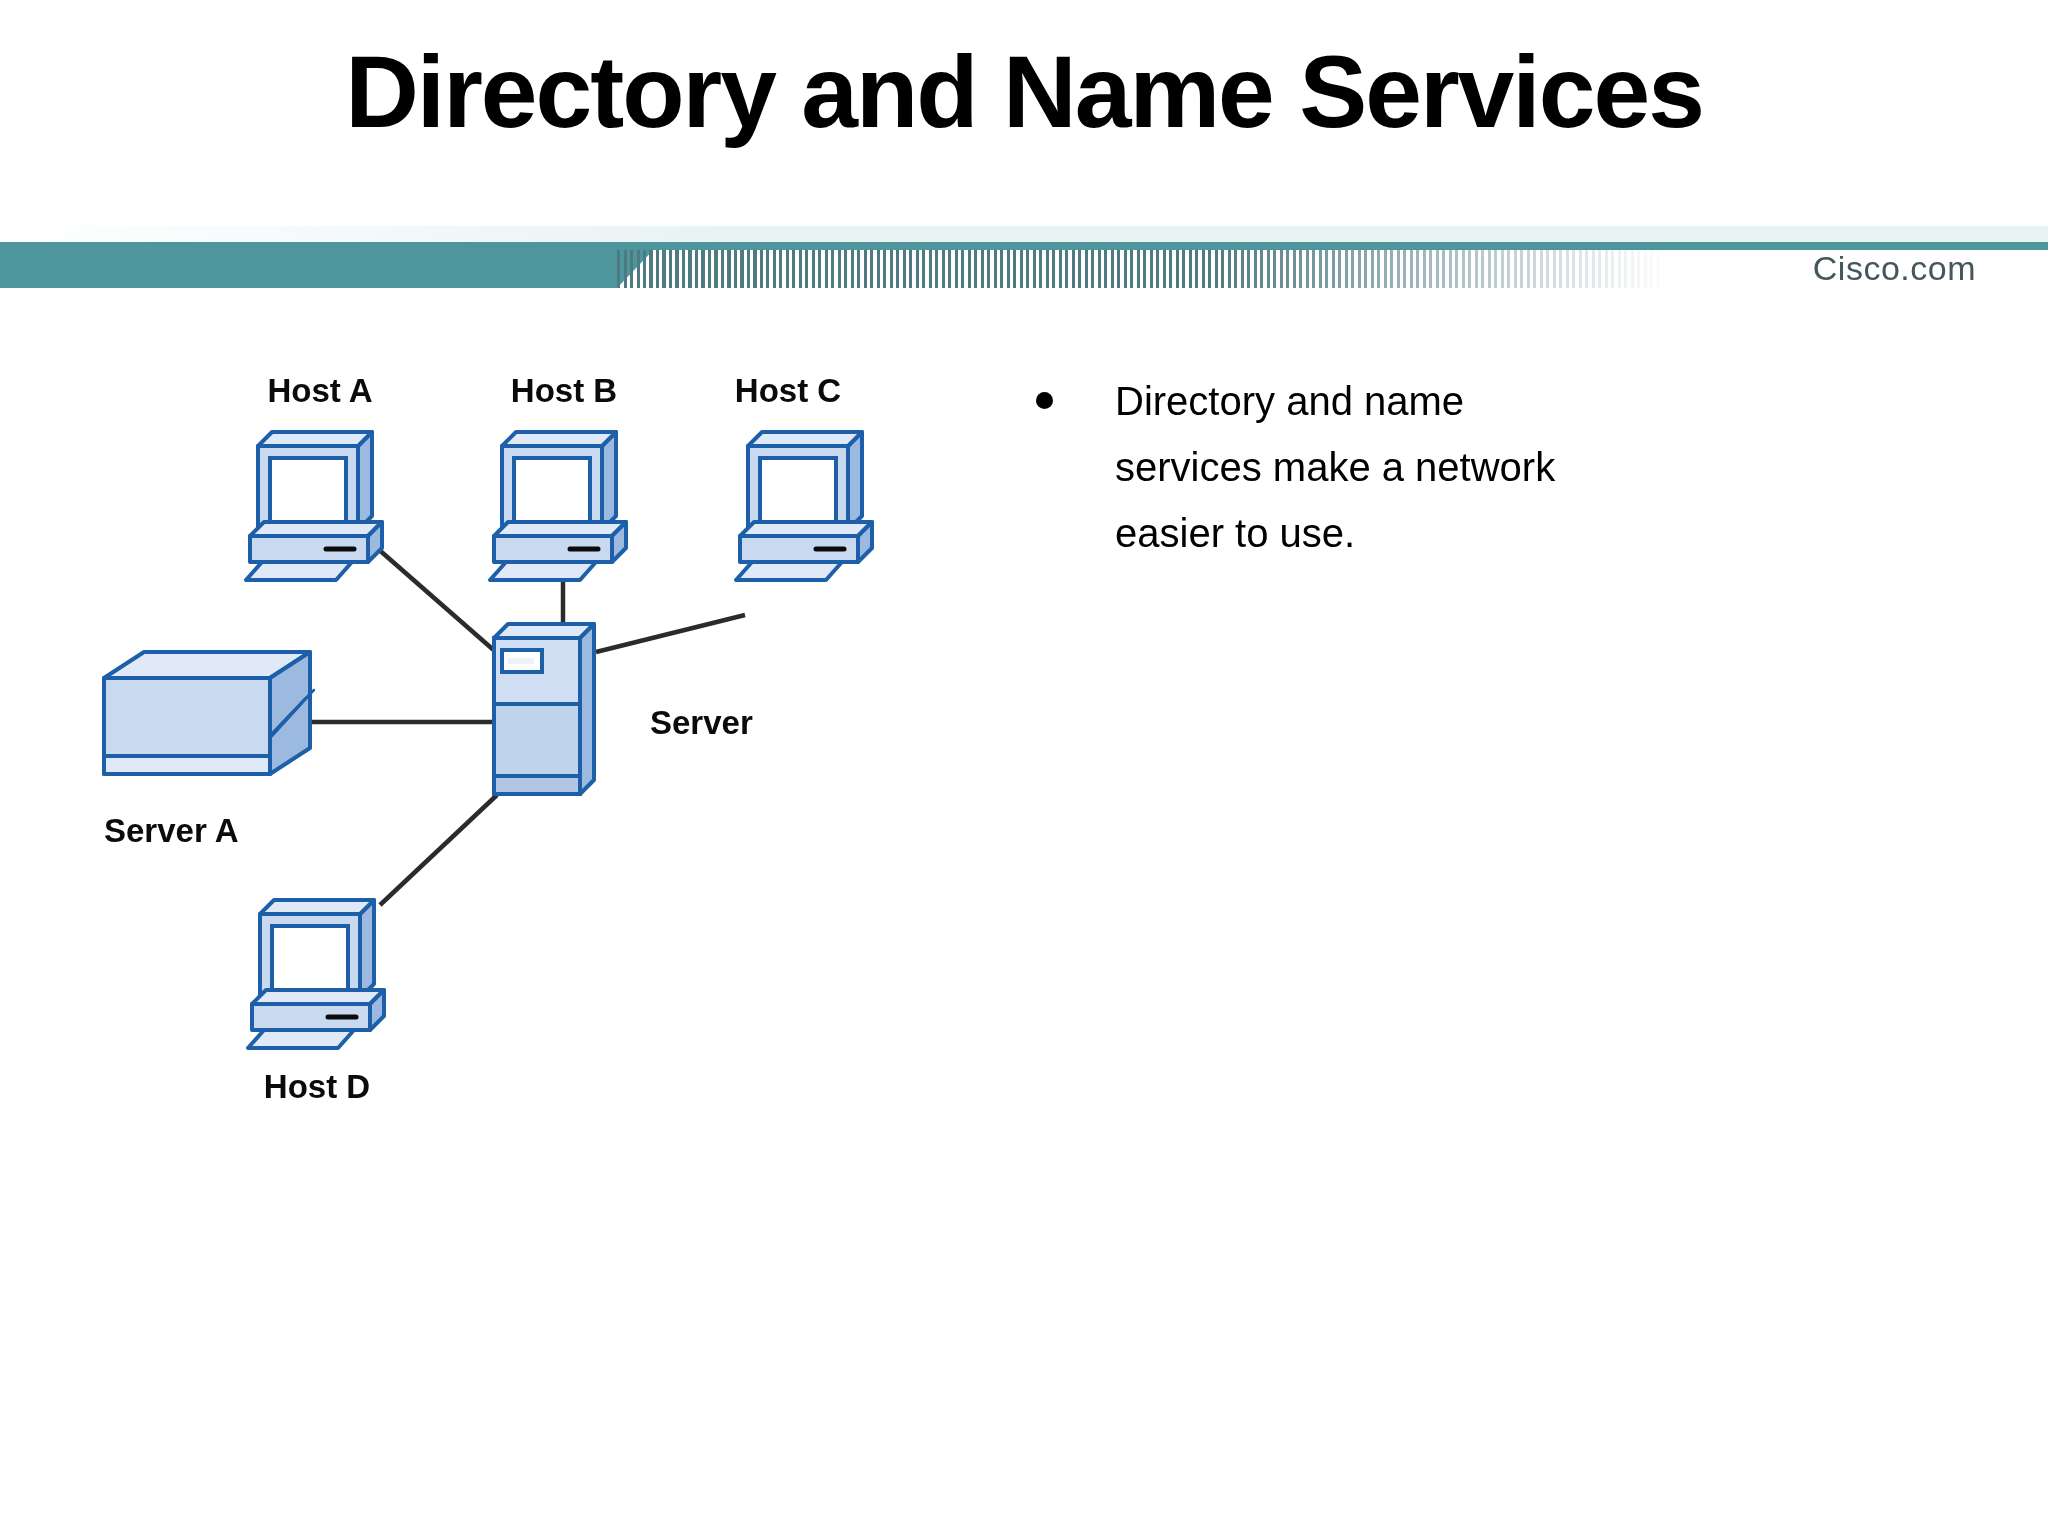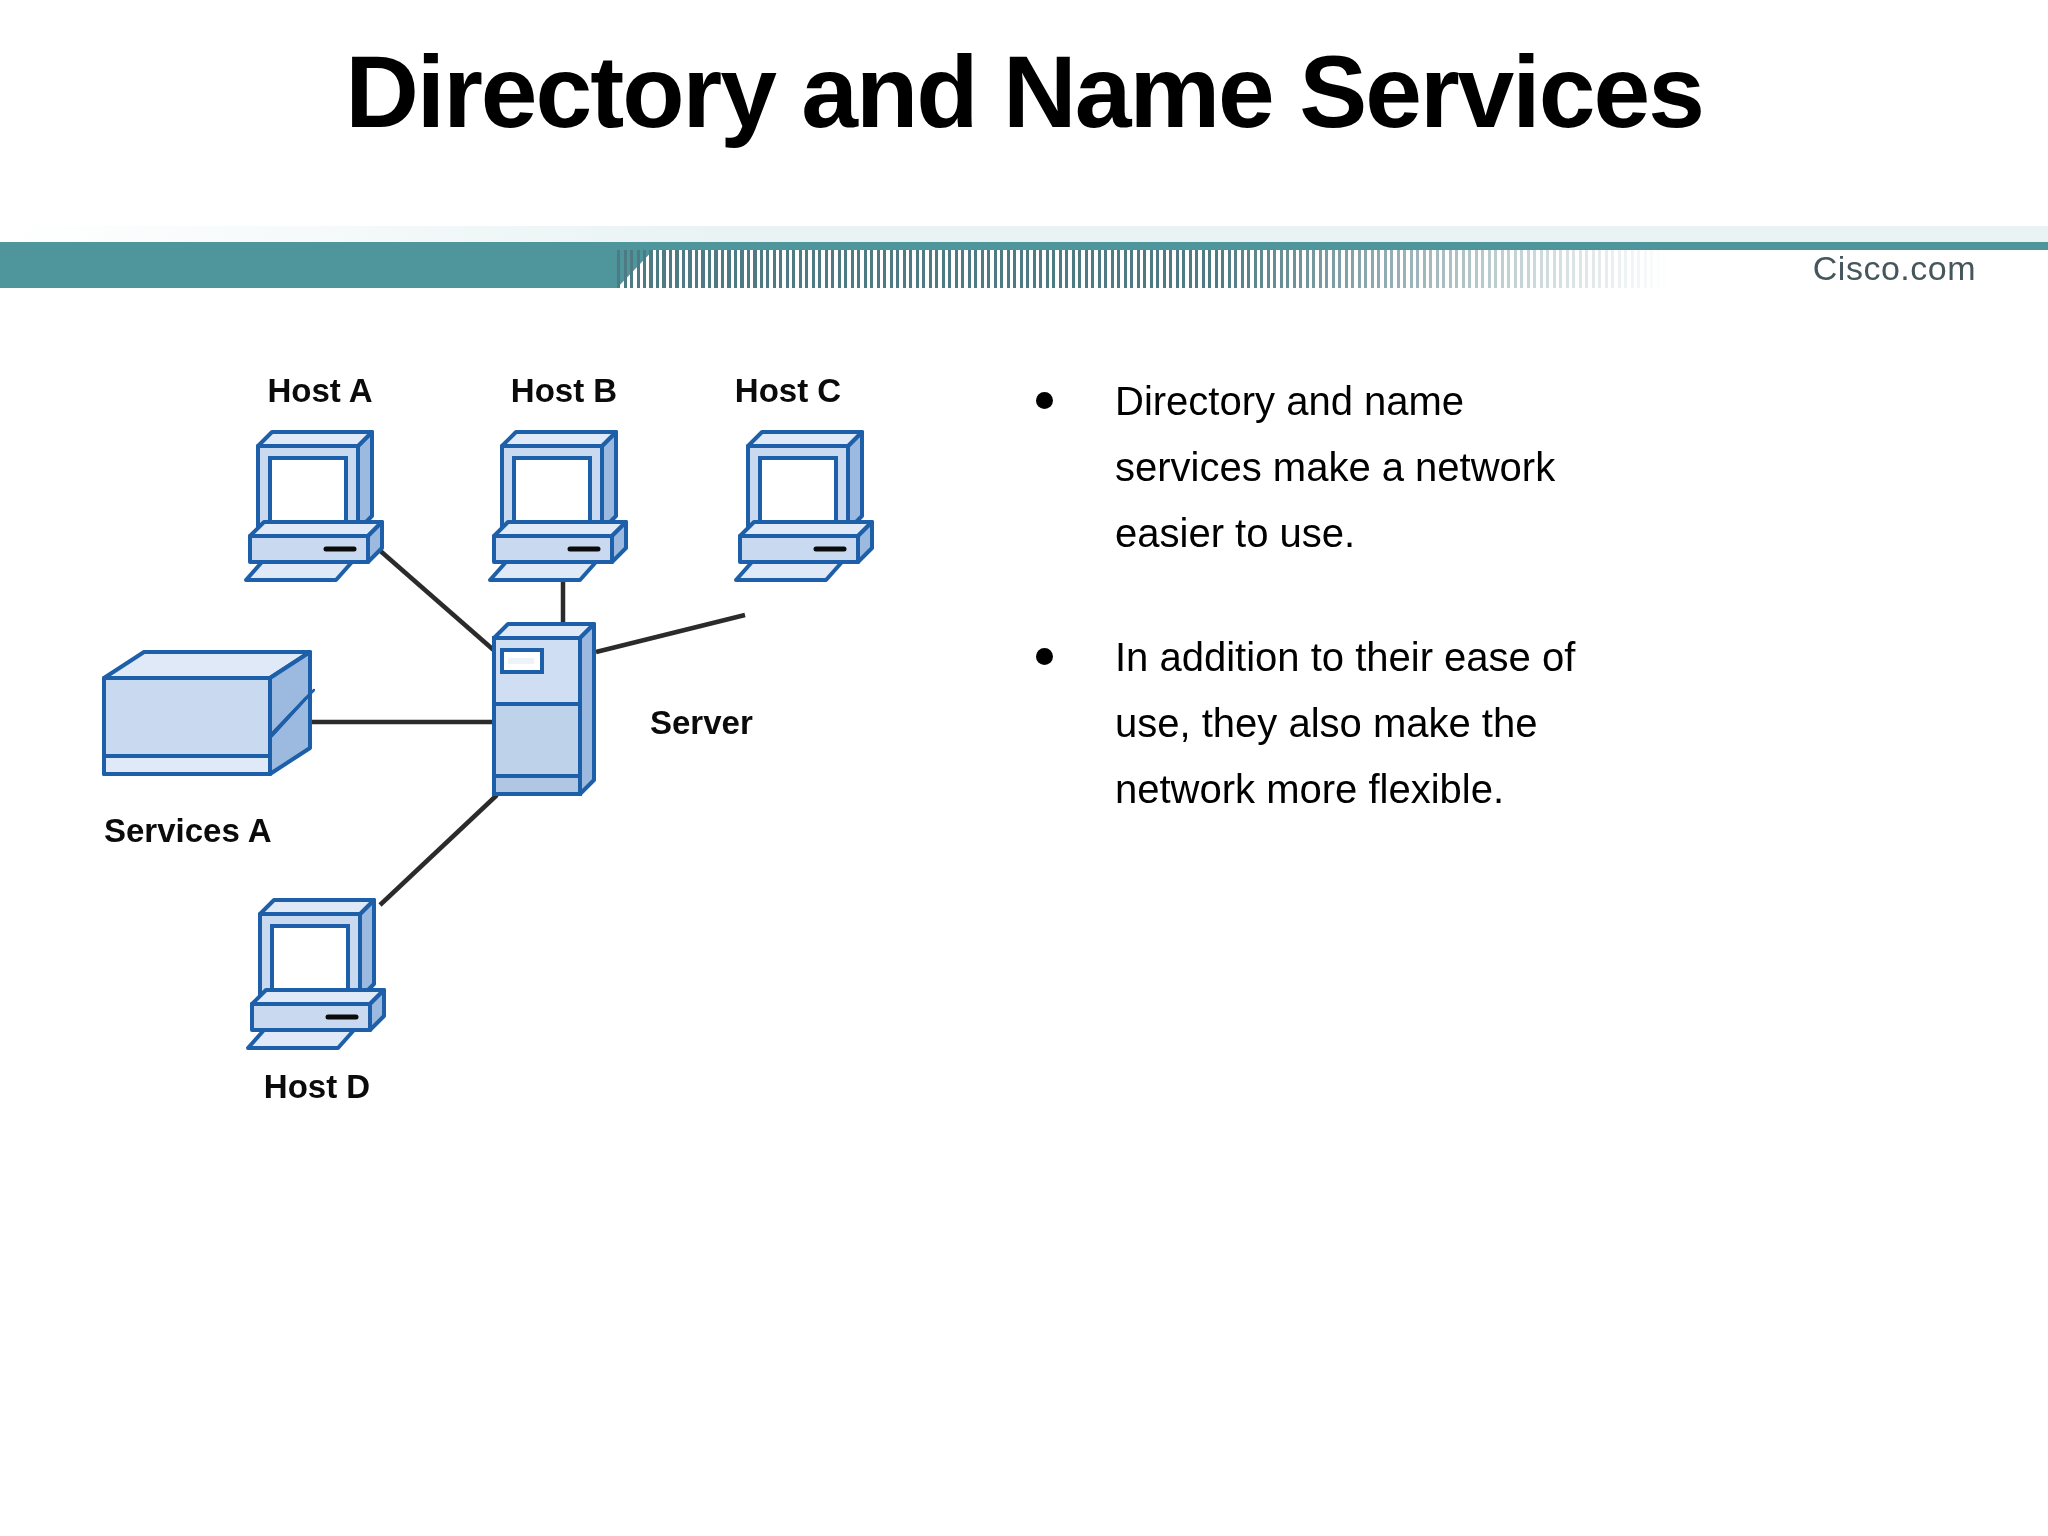--- a/index.html
+++ b/index.html
@@ -133,25 +133,22 @@
       <use href="#printer-icon"></use>
     </svg>
   <svg class="node-icon" style="left:242px; top:898px" width="160" height="152">
       <use href="#pc-icon"></use>
     </svg>
 
   <div class="node-label center" style="left:240px; top:372px; width:160px">Host A</div>
   <div class="node-label center" style="left:484px; top:372px; width:160px">Host B</div>
   <div class="node-label center" style="left:708px; top:372px; width:160px">Host C</div>
   <div class="node-label" style="left:650px; top:704px">Server</div>
-  <div class="node-label" style="left:104px; top:812px">Services A</div>
+  <div class="node-label" style="left:104px; top:812px">Server A</div>
   <div class="node-label center" style="left:237px; top:1068px; width:160px">Host D</div>
 
   <div class="bullets">
     <div class="bullet">Directory and name
 services make a network
 easier to use.</div>
-    <div class="bullet">In addition to their ease of
-use, they also make the
-network more flexible.</div>
   </div>
 
 </div>
 
 </body></html>

